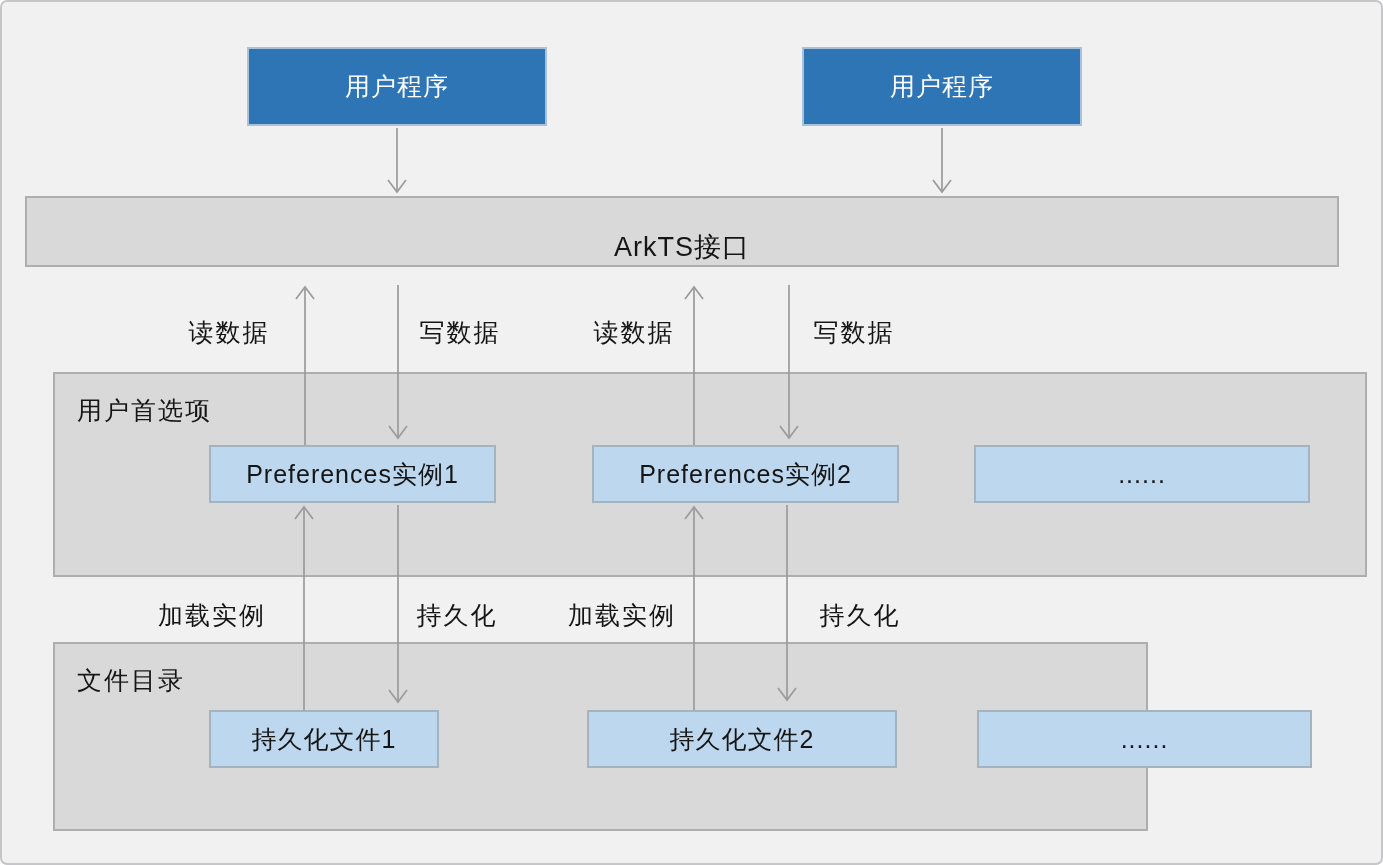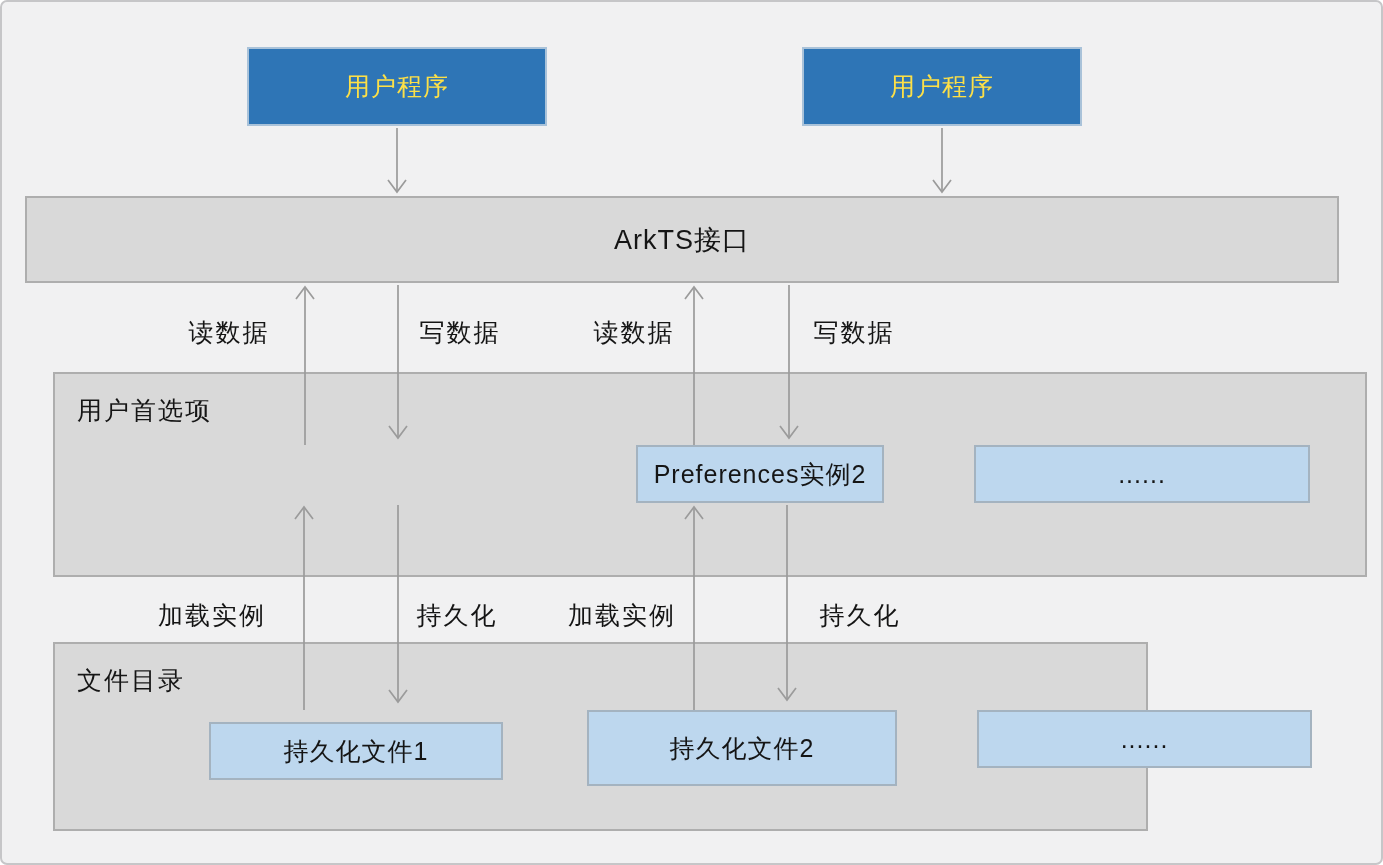--- a/index.html
+++ b/index.html
@@ -21,21 +21,21 @@
     background:var(--background);
     border:2px solid #c6c6c8;
     border-radius:7px;
     overflow:hidden;
   }
   .abs{position:absolute;box-sizing:border-box;}
   .blue-box{
     background:var(--accent-blue);
     border:2px solid var(--accent-blue-border);
     display:flex;align-items:center;justify-content:center;
-    font-size:25px;color:#fde047;letter-spacing:1px;
+    font-size:25px;color:#ffffff;letter-spacing:1px;
   }
   .gray-bar{
     background:var(--container-gray);
     border:2px solid var(--container-border);
     display:flex;align-items:center;justify-content:center;
     font-size:27px;color:var(--text-black);letter-spacing:1px;
   }
   .section{
     background:var(--container-gray);
     border:2px solid var(--container-border);
@@ -66,51 +66,54 @@
 
 <div class="frame">
 
   <div class="abs blue-box" style="left:245px;top:45px;width:300px;height:79px;">
     <span>用户程序</span>
   </div>
   <div class="abs blue-box" style="left:800px;top:45px;width:280px;height:79px;">
     <span>用户程序</span>
   </div>
 
-  <div class="abs gray-bar" style="left:23px;top:194px;width:1314px;height:87px;">
+  <div class="abs gray-bar" style="left:23px;top:194px;width:1314px;height:71px;align-items:flex-end;">
     <span>ArkTS接口</span>
   </div>
 
   <div class="flow-label" style="left:227px;top:314px;">读数据</div>
   <div class="flow-label" style="left:458px;top:314px;">写数据</div>
   <div class="flow-label" style="left:632px;top:314px;">读数据</div>
   <div class="flow-label" style="left:852px;top:314px;">写数据</div>
 
   <div class="abs section" style="left:23px;top:370px;width:1314px;height:205px;">
     <span class="section-title">用户首选项</span>
   </div>
-  <div class="abs lite-box" style="left:590px;top:443px;width:248px;height:58px;margin-left:44px;">
+  <div class="abs lite-box" style="left:207px;top:443px;width:287px;height:58px;">
+    <span>Preferences实例1</span>
+  </div>
+  <div class="abs lite-box" style="left:590px;top:443px;width:307px;height:58px;">
     <span>Preferences实例2</span>
   </div>
   <div class="abs lite-box" style="left:972px;top:443px;width:336px;height:58px;">
     <span>......</span>
   </div>
 
   <div class="flow-label" style="left:210px;top:597px;">加载实例</div>
   <div class="flow-label" style="left:455px;top:597px;">持久化</div>
   <div class="flow-label" style="left:620px;top:597px;">加载实例</div>
   <div class="flow-label" style="left:858px;top:597px;">持久化</div>
 
   <div class="abs section" style="left:23px;top:640px;width:1095px;height:189px;">
     <span class="section-title">文件目录</span>
   </div>
-  <div class="abs lite-box" style="left:207px;top:708px;width:294px;height:58px;margin-top:12px;">
+  <div class="abs lite-box" style="left:207px;top:708px;width:230px;height:58px;">
     <span>持久化文件1</span>
   </div>
-  <div class="abs lite-box" style="left:585px;top:708px;width:310px;height:76px;">
+  <div class="abs lite-box" style="left:585px;top:708px;width:310px;height:58px;">
     <span>持久化文件2</span>
   </div>
   <div class="abs lite-box" style="left:975px;top:708px;width:335px;height:58px;">
     <span>......</span>
   </div>
 
   <svg class="arrows" width="1379" height="861" viewBox="0 0 1379 861">
 
     <g>
       <line x1="395" y1="126" x2="395" y2="189"></line>

